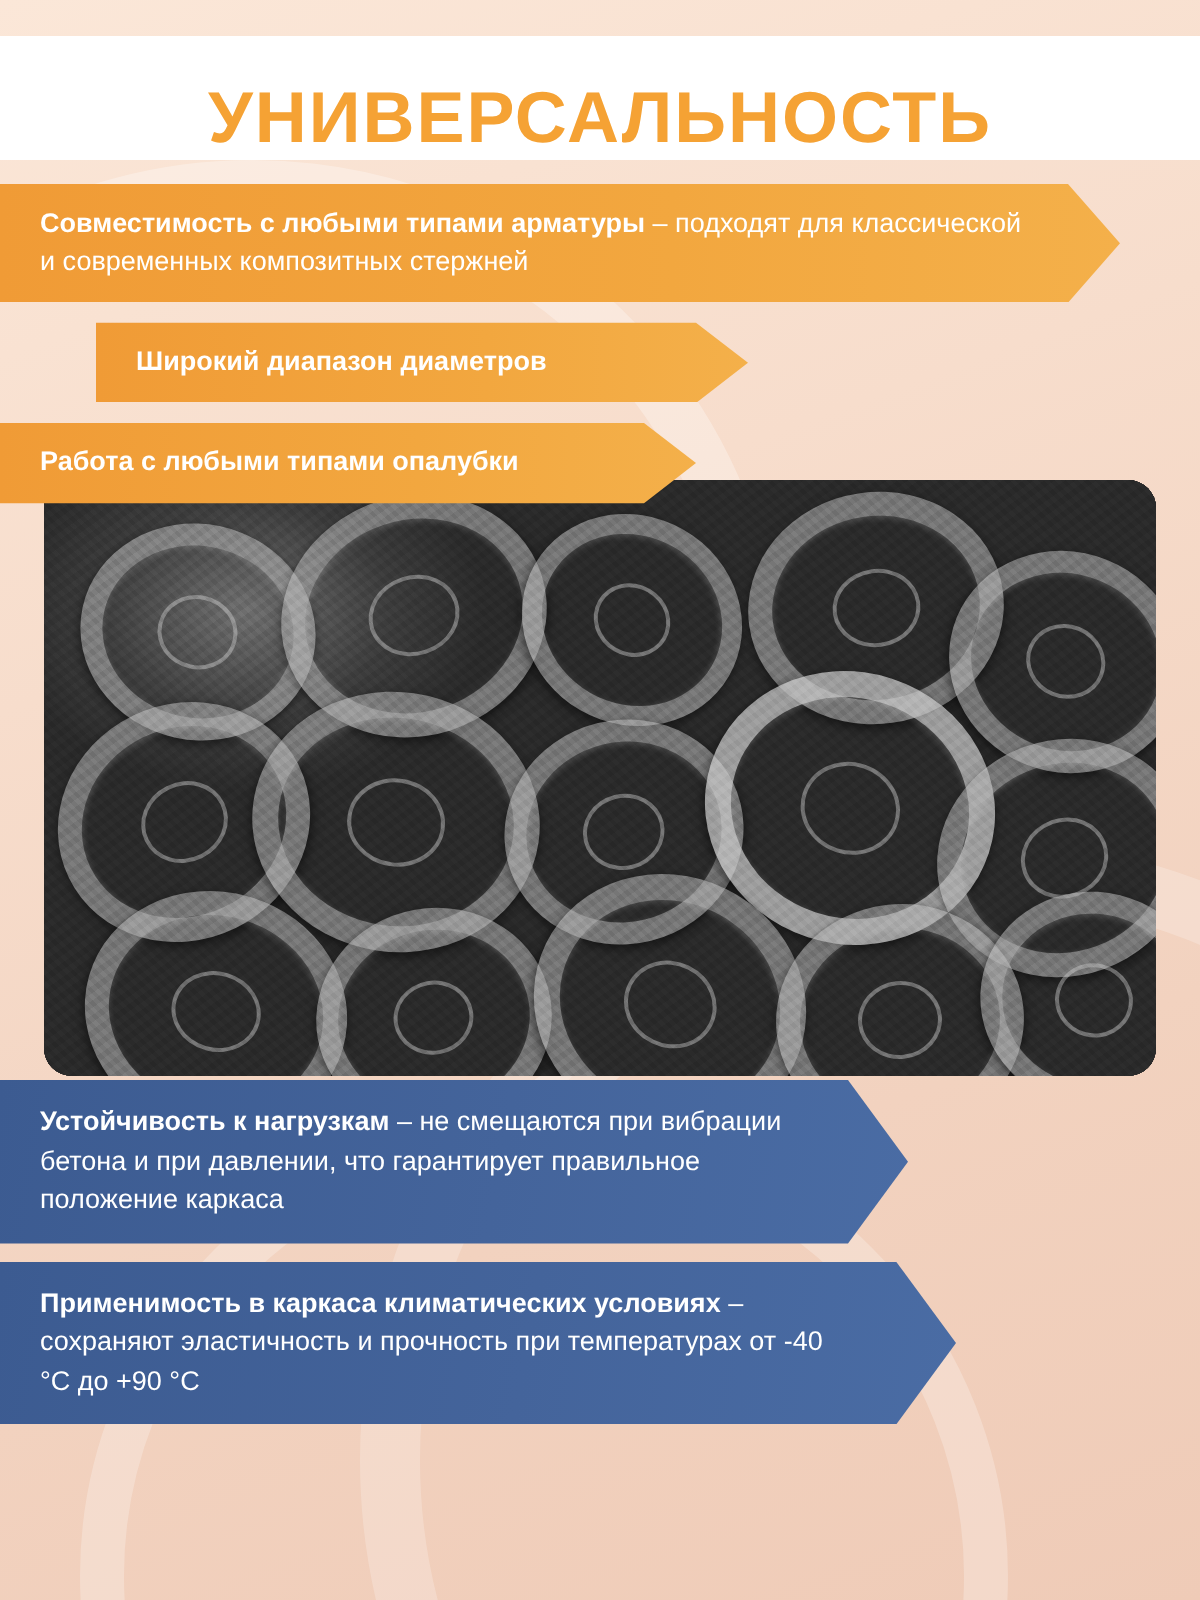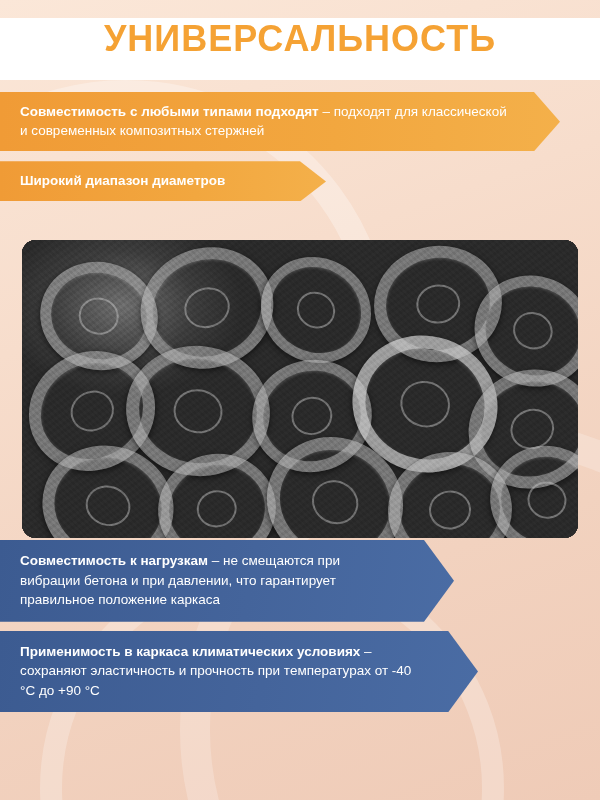--- a/index.html
+++ b/index.html
@@ -54,21 +54,21 @@
 
   
   .title-band {
     position: absolute;
     left: 0;
     top: 18px;
     width: 600px;
     height: 62px;
     background: #ffffff;
     display: flex;
-    align-items: flex-start;
+    align-items: flex-end;
     justify-content: center;
     z-index: 5;
   }
   .title-text {
     font-size: 36px;
     font-weight: bold;
     letter-spacing: 1px;
     color: #f5a234;
     white-space: nowrap;
     font-family: "Liberation Sans", sans-serif;
@@ -92,21 +92,21 @@
     color: #ffffff;
     font-size: 13.5px;
     line-height: 1.42;
     padding: 10px 48px 11px 20px;
     box-sizing: border-box;
     -webkit-clip-path: polygon(0 0, calc(100% - 26px) 0, 100% 50%, calc(100% - 26px) 100%, 0 100%);
     clip-path: polygon(0 0, calc(100% - 26px) 0, 100% 50%, calc(100% - 26px) 100%, 0 100%);
   }
   .orange-shape b { font-weight: bold; }
   .row-1 .orange-shape { width: 560px; }
-  .row-2 .orange-shape { width: 326px; }
+  .row-2 .orange-shape { width: 326px; margin-left: 48px; }
   .row-3 .orange-shape { width: 348px; }
 
   
   .photo-wrap {
     position: absolute;
     left: 22px;
     top: 240px;
     width: 556px;
     height: 298px;
     border-radius: 14px;
@@ -188,30 +188,35 @@
   <div class="bg-swirl-3"></div>
 
   <div class="title-band">
     <div class="title-text">УНИВЕРСАЛЬНОСТЬ</div>
   </div>
 
   <div class="top-blocks">
 
     <div class="orange-row row-1">
       <div class="orange-shape">
-        <b>Совместимость с любыми типами подходят</b><span> – подходят для классической и современных композитных стержней</span>
+        <b>Совместимость с любыми типами арматуры</b><span> – подходят для классической и современных композитных стержней</span>
       </div>
     </div>
 
     <div class="orange-row row-2">
       <div class="orange-shape">
         <b>Широкий диапазон диаметров</b><span></span>
       </div>
     </div>
 
+    <div class="orange-row row-3">
+      <div class="orange-shape">
+        <b>Работа с любыми типами опалубки</b><span></span>
+      </div>
+    </div>
 
   </div>
 
   <div class="photo-wrap">
     <div class="photo"></div>
 
     <div class="clip" style="left:18px;  top:22px;  width:96px;  height:86px;  border-width:11px; transform:rotate(12deg);"></div>
     <div class="clip" style="left:118px; top:8px;   width:110px; height:96px;  border-width:12px; transform:rotate(-18deg);"></div>
     <div class="clip" style="left:238px; top:18px;  width:92px;  height:84px;  border-width:10px; transform:rotate(30deg);"></div>
     <div class="clip" style="left:352px; top:6px;   width:104px; height:92px;  border-width:12px; transform:rotate(-8deg);"></div>
@@ -229,21 +234,21 @@
     <div class="clip" style="left:366px; top:212px; width:100px; height:92px;  border-width:12px; transform:rotate(-6deg);"></div>
     <div class="clip" style="left:468px; top:206px; width:92px;  height:86px;  border-width:11px; transform:rotate(14deg);"></div>
 
     <div class="photo-grain"></div>
   </div>
 
   <div class="blue-blocks">
 
     <div class="blue-row brow-1">
       <div class="blue-shape">
-        <b>Совместимость к нагрузкам</b><span> – не смещаются при вибрации бетона и при давлении, что гарантирует правильное положение каркаса</span>
+        <b>Устойчивость к нагрузкам</b><span> – не смещаются при вибрации бетона и при давлении, что гарантирует правильное положение каркаса</span>
       </div>
     </div>
 
     <div class="blue-row brow-2">
       <div class="blue-shape">
         <b>Применимость в каркаса климатических условиях</b><span> – сохраняют эластичность и прочность при температурах от -40 °С до +90 °С</span>
       </div>
     </div>
 
 

